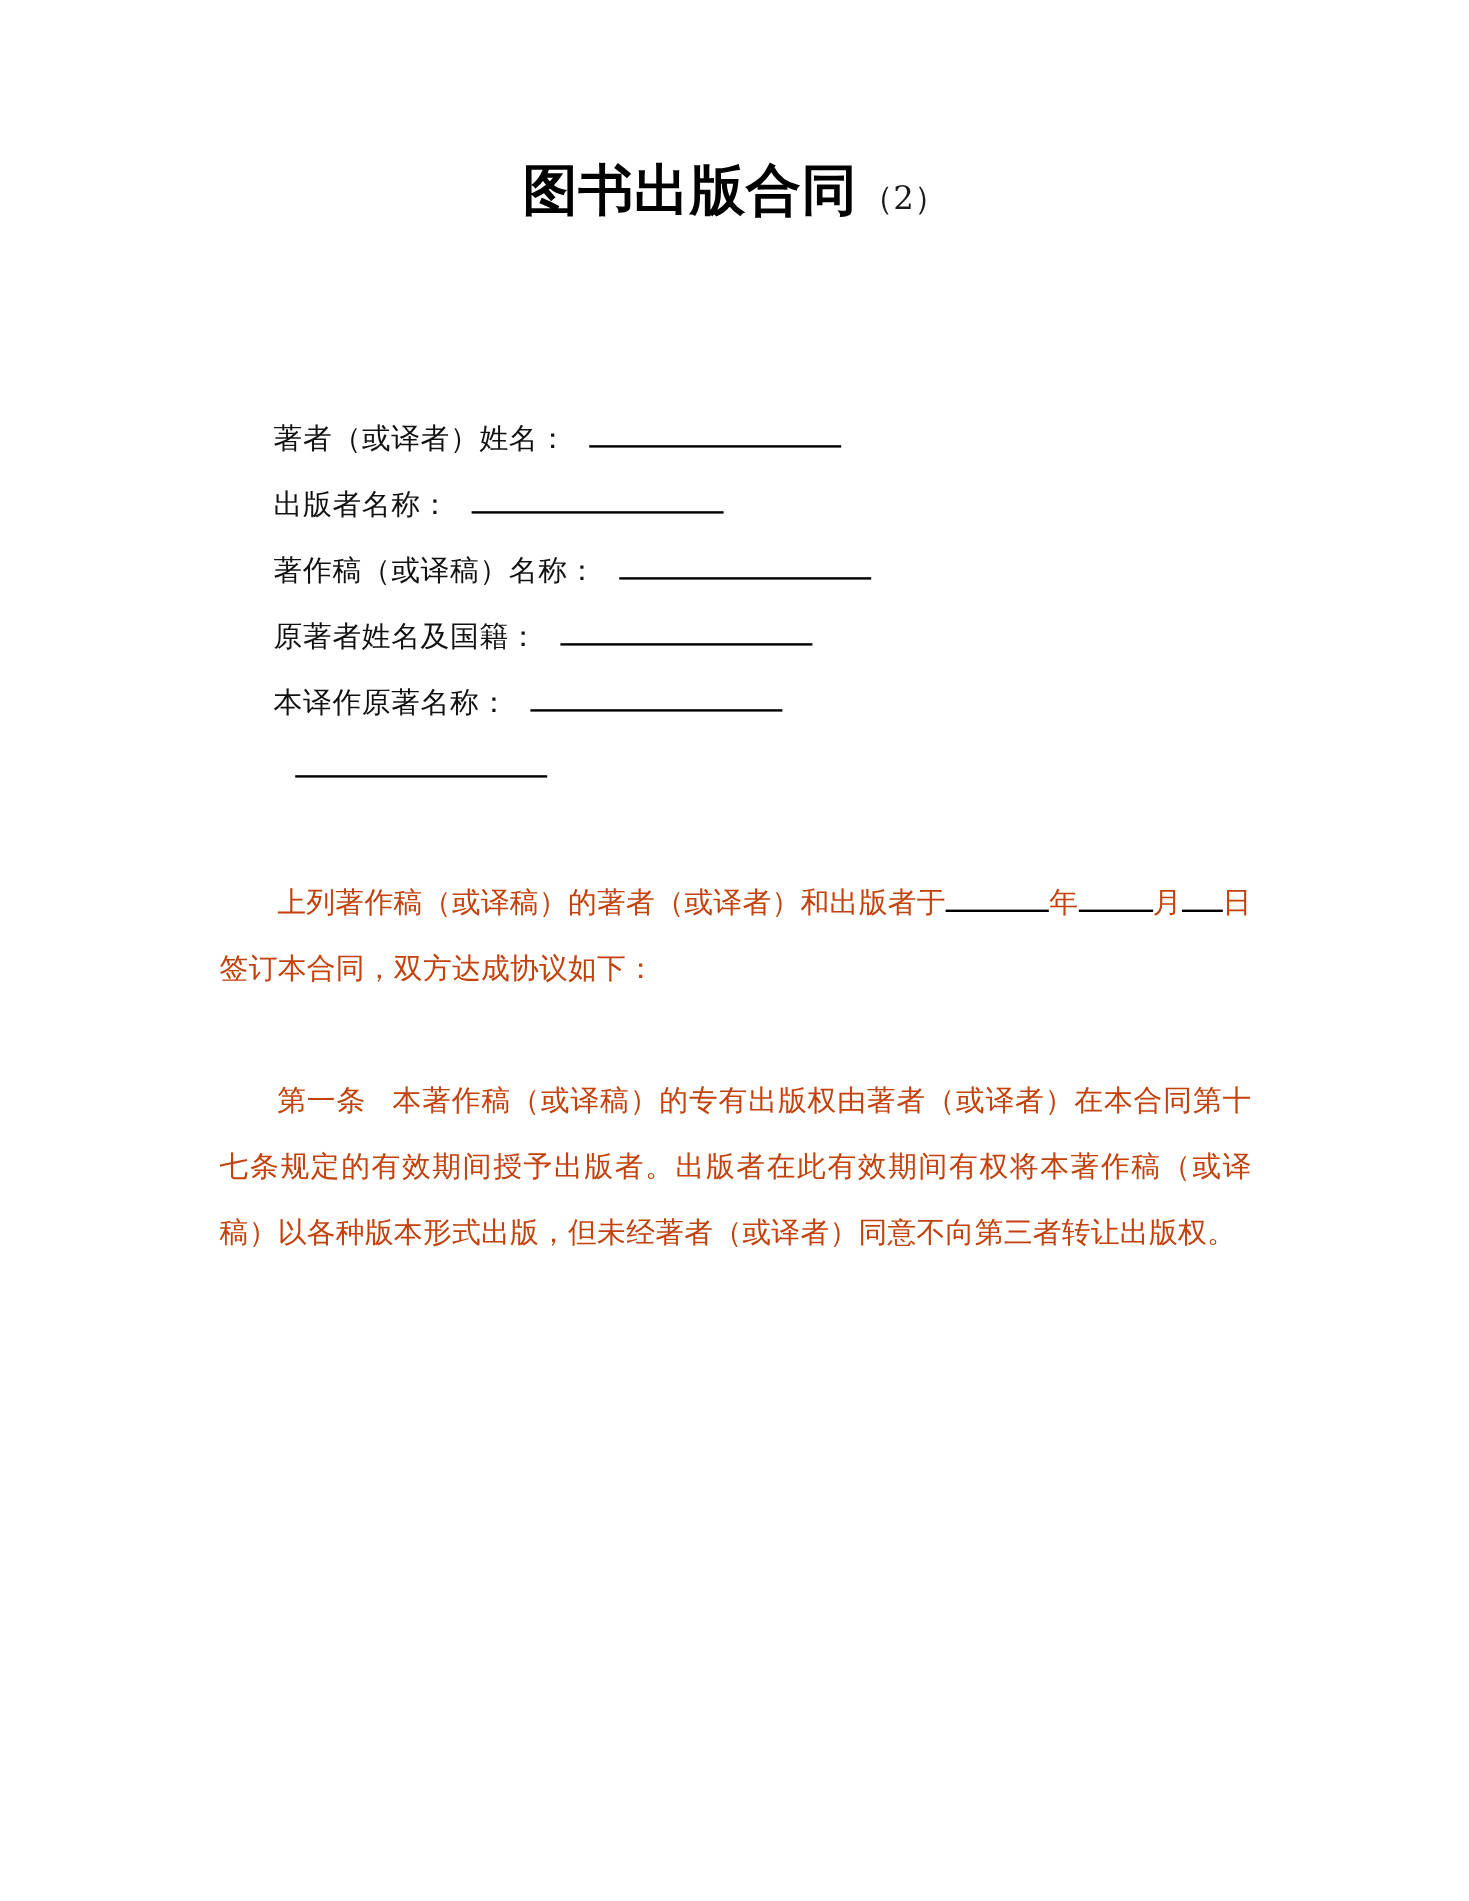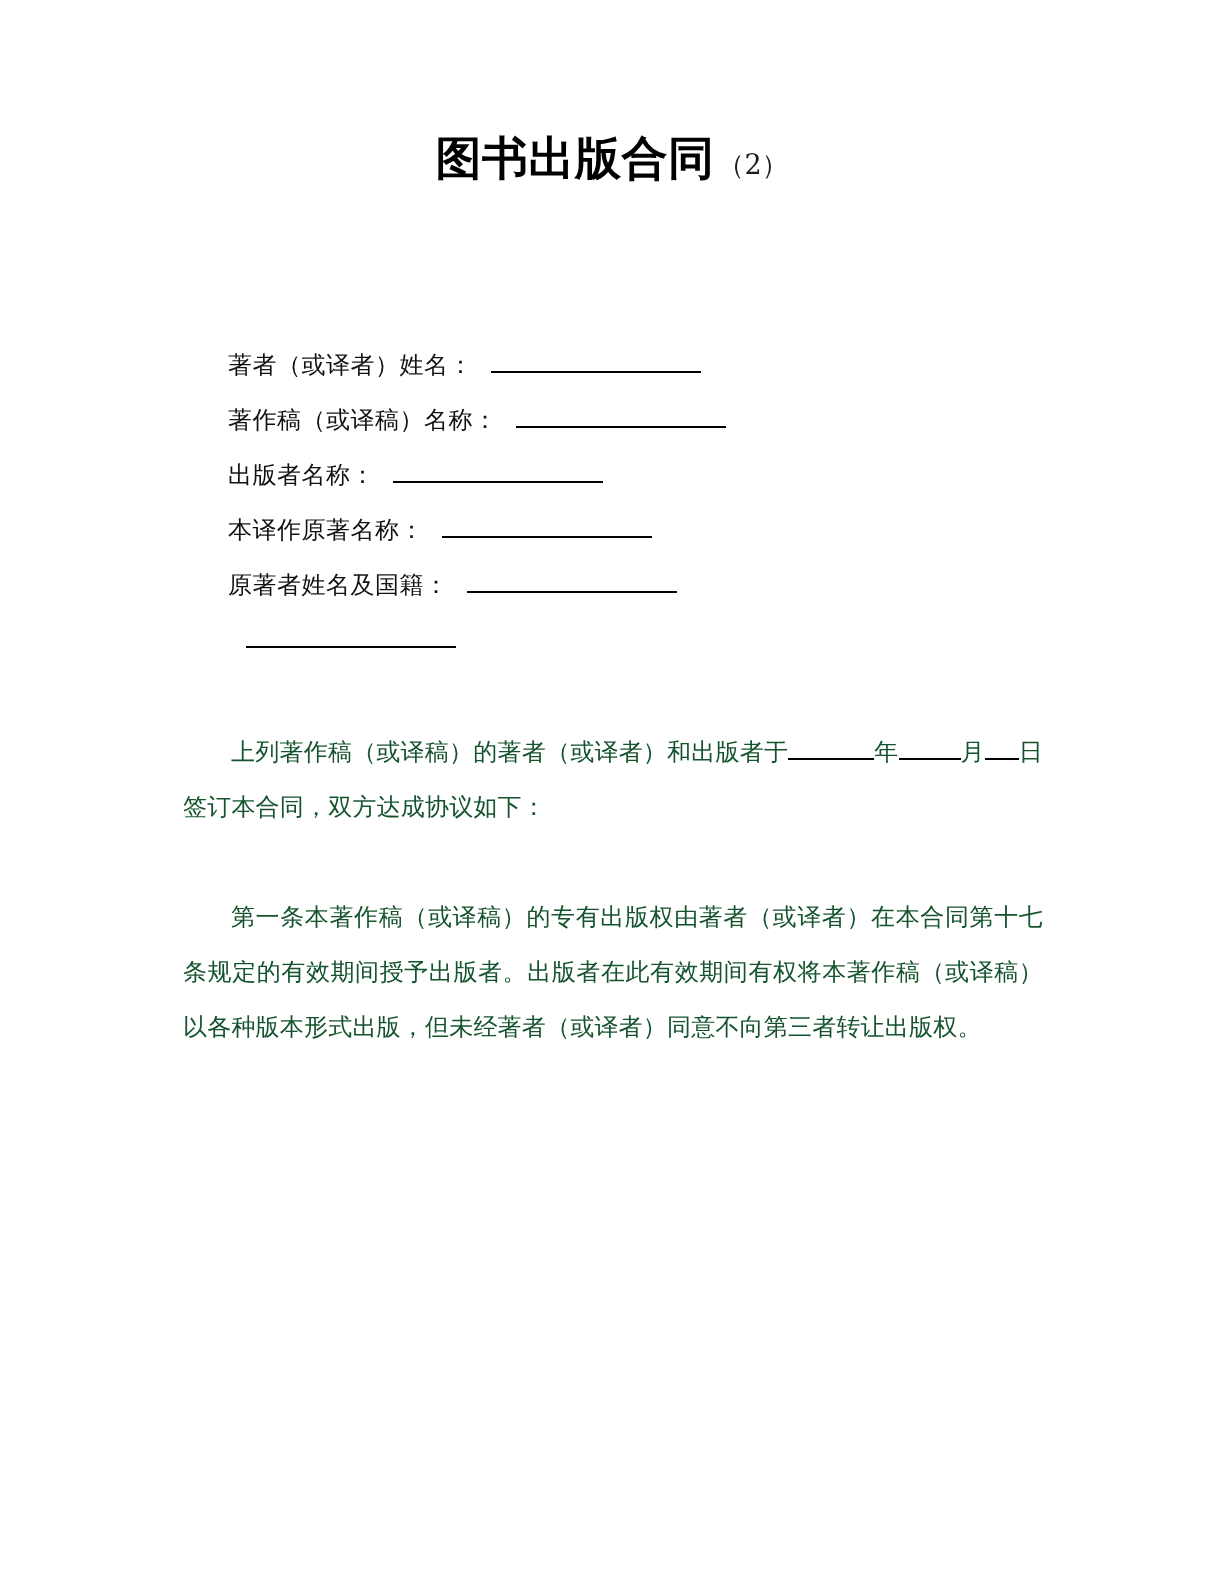--- a/index.html
+++ b/index.html
@@ -81,31 +81,32 @@
     position: absolute;
     top: 725px;
     left: 183px;
     width: 860px;
   }
   .para {
     font-size: 24px;
     line-height: 55px;
     text-align: justify;
     text-justify: inter-ideograph;
-    color: #14532d;
+    color: #c2410c;
     margin: 0;
     letter-spacing: 0.2px;
   }
   .para.indent {
     text-indent: 48px;
   }
   .para-gap {
     height: 55px;
   }
   .art-label {
+    margin-right: 22px;
   }
   .inline-blank {
     display: inline-block;
     border-bottom: 2px solid #000;
     height: 20px;
     vertical-align: baseline;
   }
   .ib-year { width: 86px; }
   .ib-month { width: 62px; }
   .ib-day { width: 34px; }
@@ -119,33 +120,33 @@
     <span class="title-main">图书出版合同</span><span class="title-suffix">（2）</span>
   </div>
 
   <div class="form-block">
 
     <div class="form-row">
       <span class="field-label">著者（或译者）姓名：</span><span class="blank"></span>
     </div>
 
     <div class="form-row">
+      <span class="field-label">出版者名称：</span><span class="blank"></span>
+    </div>
+
+    <div class="form-row">
       <span class="field-label">著作稿（或译稿）名称：</span><span class="blank"></span>
     </div>
 
     <div class="form-row">
-      <span class="field-label">出版者名称：</span><span class="blank"></span>
+      <span class="field-label">原著者姓名及国籍：</span><span class="blank"></span>
     </div>
 
     <div class="form-row">
       <span class="field-label">本译作原著名称：</span><span class="blank"></span>
-    </div>
-
-    <div class="form-row">
-      <span class="field-label">原著者姓名及国籍：</span><span class="blank"></span>
     </div>
 
     <div class="form-row">
       <span class="blank"></span>
     </div>
 
   </div>
 
   <div class="body-block">
 

